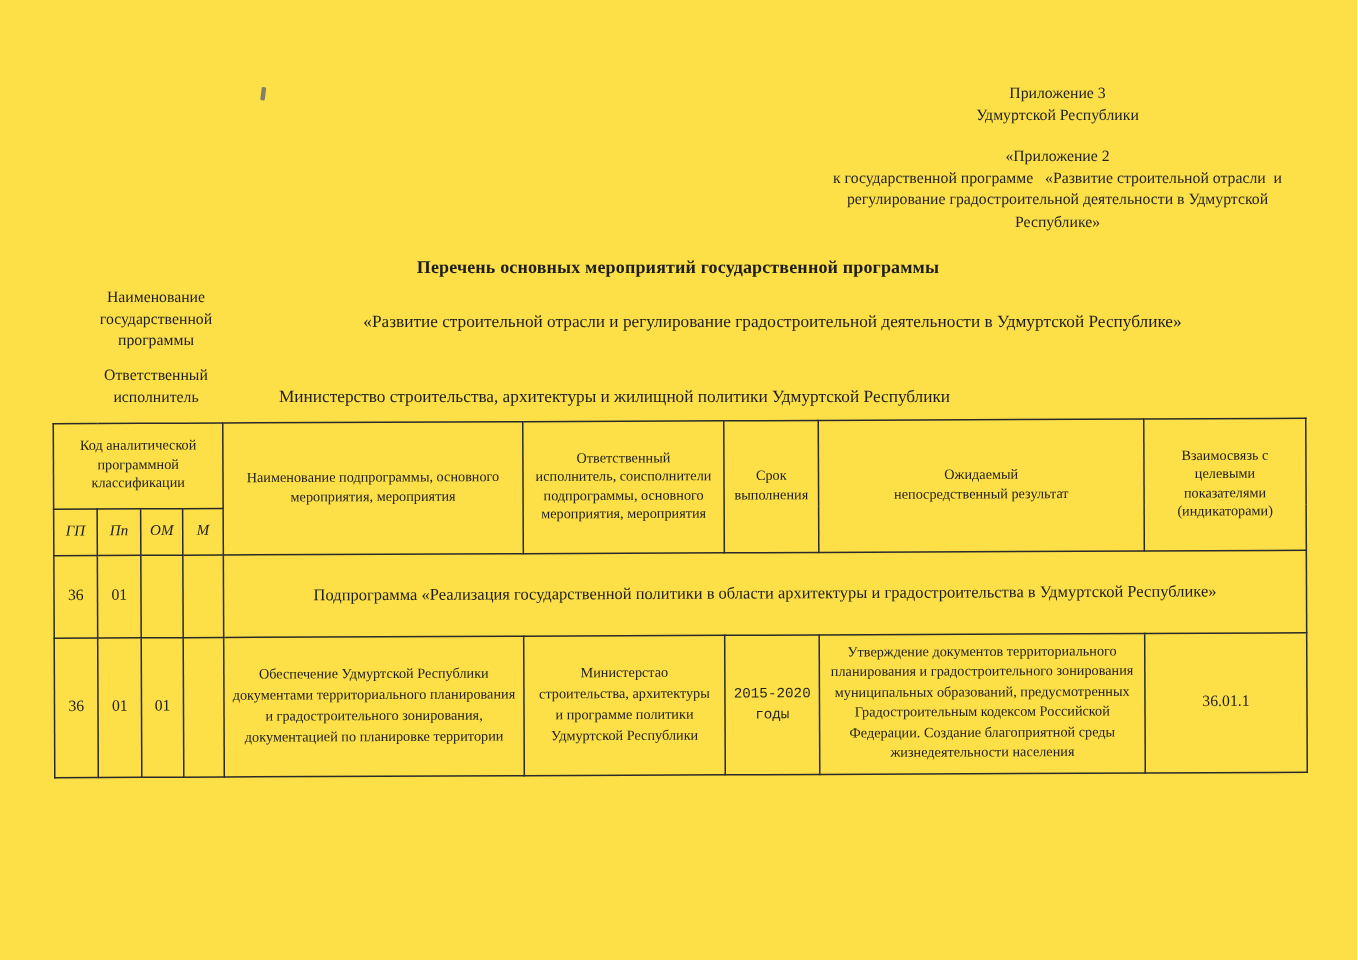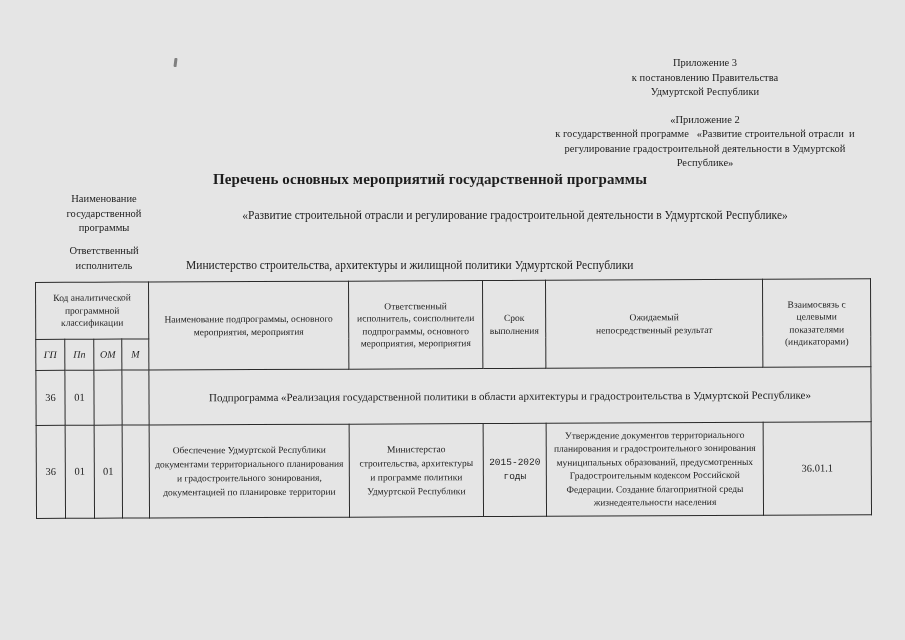--- a/index.html
+++ b/index.html
@@ -14,21 +14,21 @@
     overflow: hidden;
     font-family: "Liberation Serif", "DejaVu Serif", serif;
     color: #1d1d1d;
     -webkit-font-smoothing: antialiased;
   }
 
   
   #page {
     position: absolute;
     inset: 0;
-    background: #e5e5e5;
+    background: #fde047;
   }
 
   
   .appendix-block {
     position: absolute;
     top: 56px;
     left: 520px;
     width: 370px;
     text-align: center;
     font-size: 10.5px;
@@ -52,23 +52,24 @@
     transform: rotate(7deg);
   }
 
   
   .doc-title {
     position: absolute;
     top: 171px;
     left: 0;
     width: 860px;
     text-align: center;
-    font-size: 15px;
+    font-size: 12px;
     font-weight: bold;
     letter-spacing: .1px;
+    padding-left: 22px;
   }
 
   
   .meta-row {
     position: absolute;
     left: 40px;
     width: 840px;
   }
   .meta-row.r1 { top: 192px; }
   .meta-row.r2 { top: 244px; }
@@ -156,21 +157,20 @@
 </head>
 <body>
 
 <div id="page">
 
   <div class="scan-speck"></div>
 
   <div class="appendix-block">
     <div class="grp">
       <div class="appendix-line">Приложение 3</div>
-      <div class="appendix-line">к постановлению Правительства</div>
       <div class="appendix-line">Удмуртской Республики</div>
     </div>
     <div class="gap"></div>
     <div class="grp">
       <div class="appendix-line">«Приложение 2</div>
       <div class="appendix-line">к государственной программе   «Развитие строительной отрасли  и</div>
       <div class="appendix-line">регулирование градостроительной деятельности в Удмуртской</div>
       <div class="appendix-line">Республике»</div>
     </div>
   </div>

